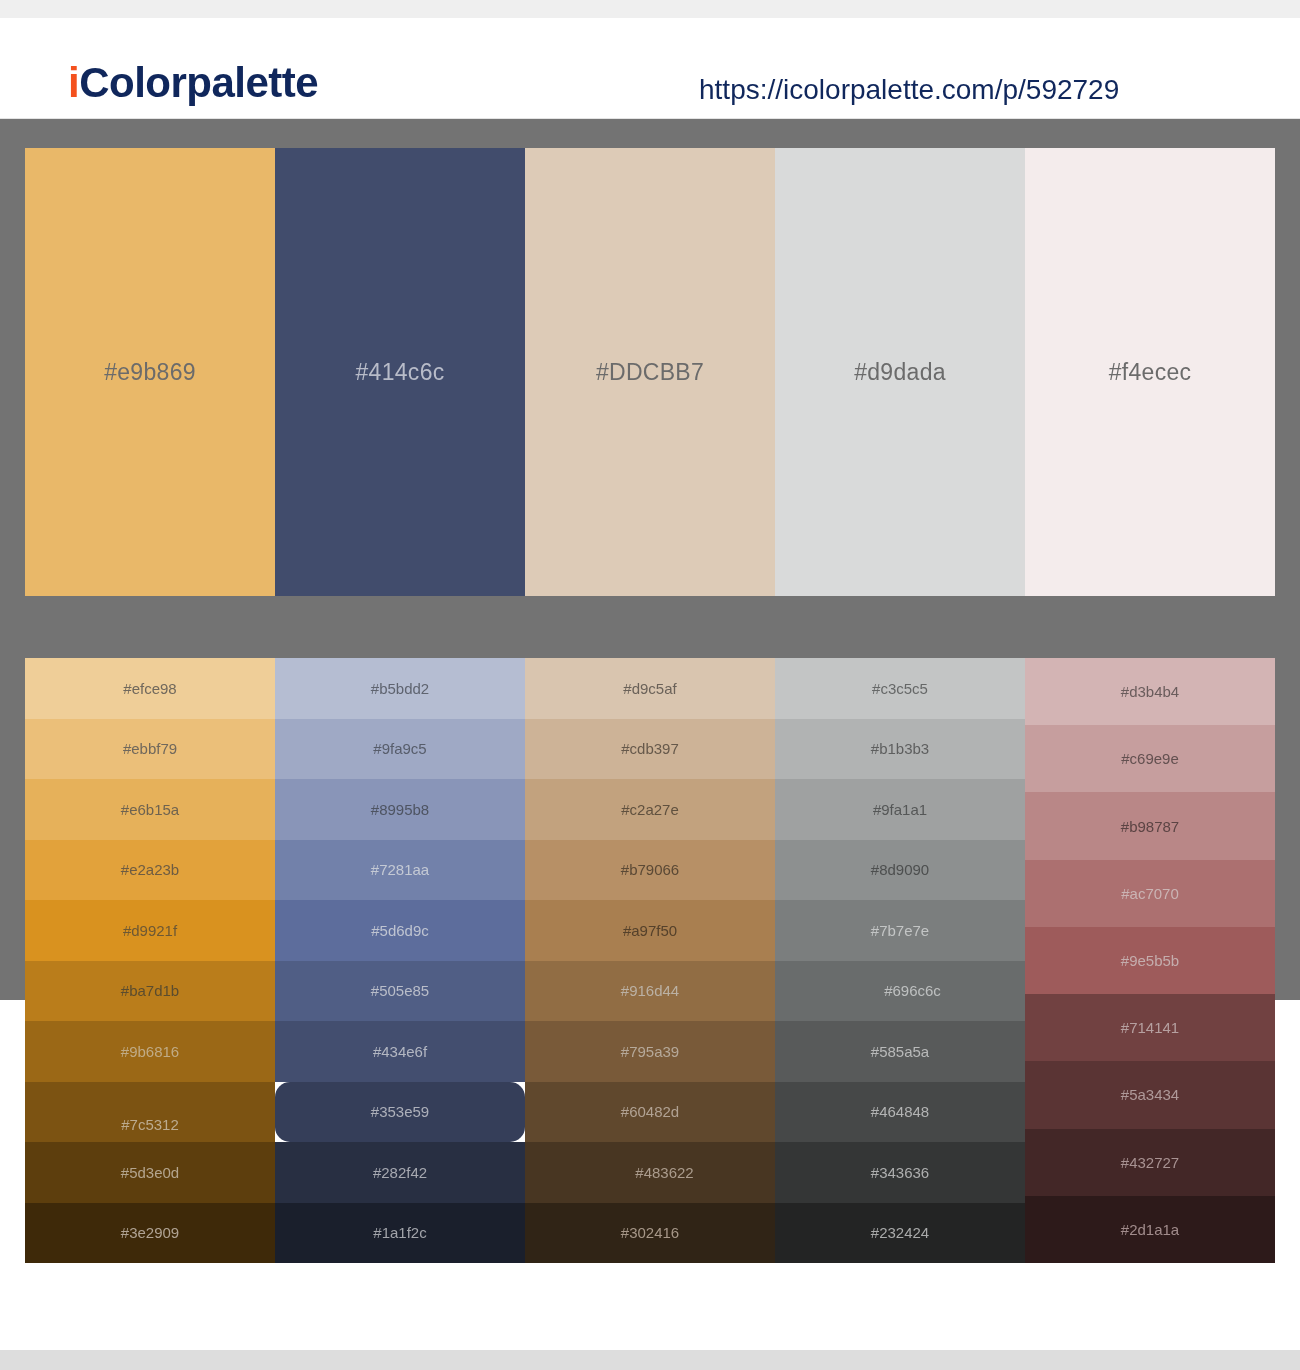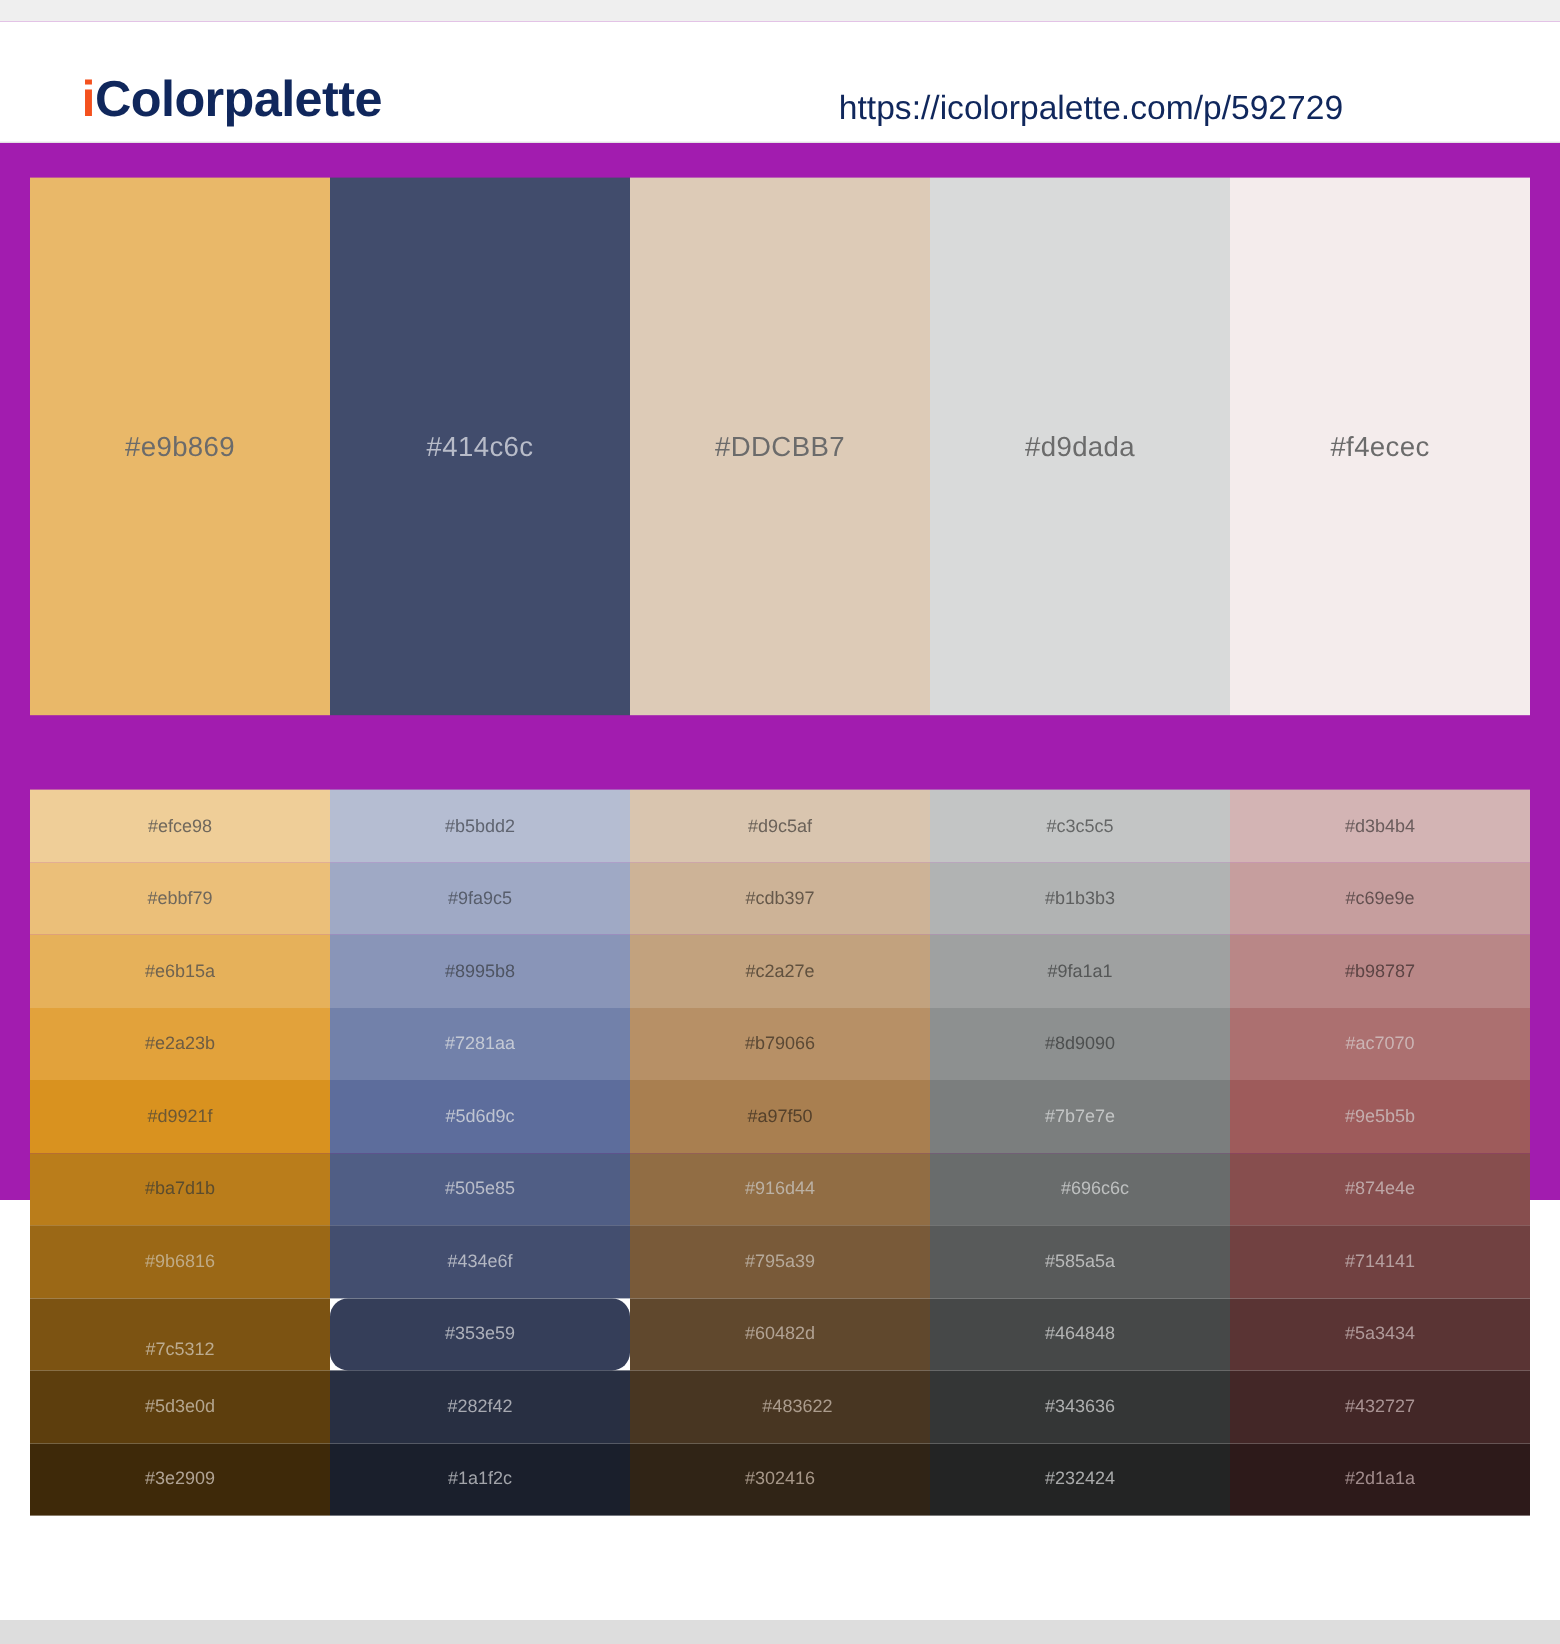--- a/index.html
+++ b/index.html
@@ -9,21 +9,21 @@
     height: 1370px;
     background: #ffffff;
     font-family: "Liberation Sans", sans-serif;
     overflow: hidden;
   }
 
   .page {
     position: relative;
     width: 1300px;
     height: 1000px;
-    background: #a21caf;
+    background: #737373;
   }
 
   
   .top-strip {
     position: absolute;
     left: 0; top: 0;
     width: 1300px; height: 18px;
     background: #efefef;
   }
 
@@ -281,23 +281,20 @@
         </div>
         <div class="shade-cell" style="background: rgb(185, 135, 135);">
           <span class="shade-label" style="color: rgb(92, 68, 68);">#b98787</span>
         </div>
         <div class="shade-cell" style="background: rgb(172, 112, 112);">
           <span class="shade-label" style="color: rgb(203, 180, 180);">#ac7070</span>
         </div>
         <div class="shade-cell" style="background: rgb(158, 91, 91);">
           <span class="shade-label" style="color: rgb(196, 173, 173);">#9e5b5b</span>
         </div>
-        <div class="shade-cell" style="background: rgb(135, 78, 78);">
-          <span class="shade-label" style="color: rgb(189, 166, 166);">#874e4e</span>
-        </div>
         <div class="shade-cell" style="background: rgb(113, 65, 65);">
           <span class="shade-label" style="color: rgb(182, 160, 160);">#714141</span>
         </div>
         <div class="shade-cell" style="background: rgb(90, 52, 52);">
           <span class="shade-label" style="color: rgb(175, 153, 153);">#5a3434</span>
         </div>
         <div class="shade-cell" style="background: rgb(67, 39, 39);">
           <span class="shade-label" style="color: rgb(168, 146, 146);">#432727</span>
         </div>
         <div class="shade-cell" style="background: rgb(45, 26, 26);">

